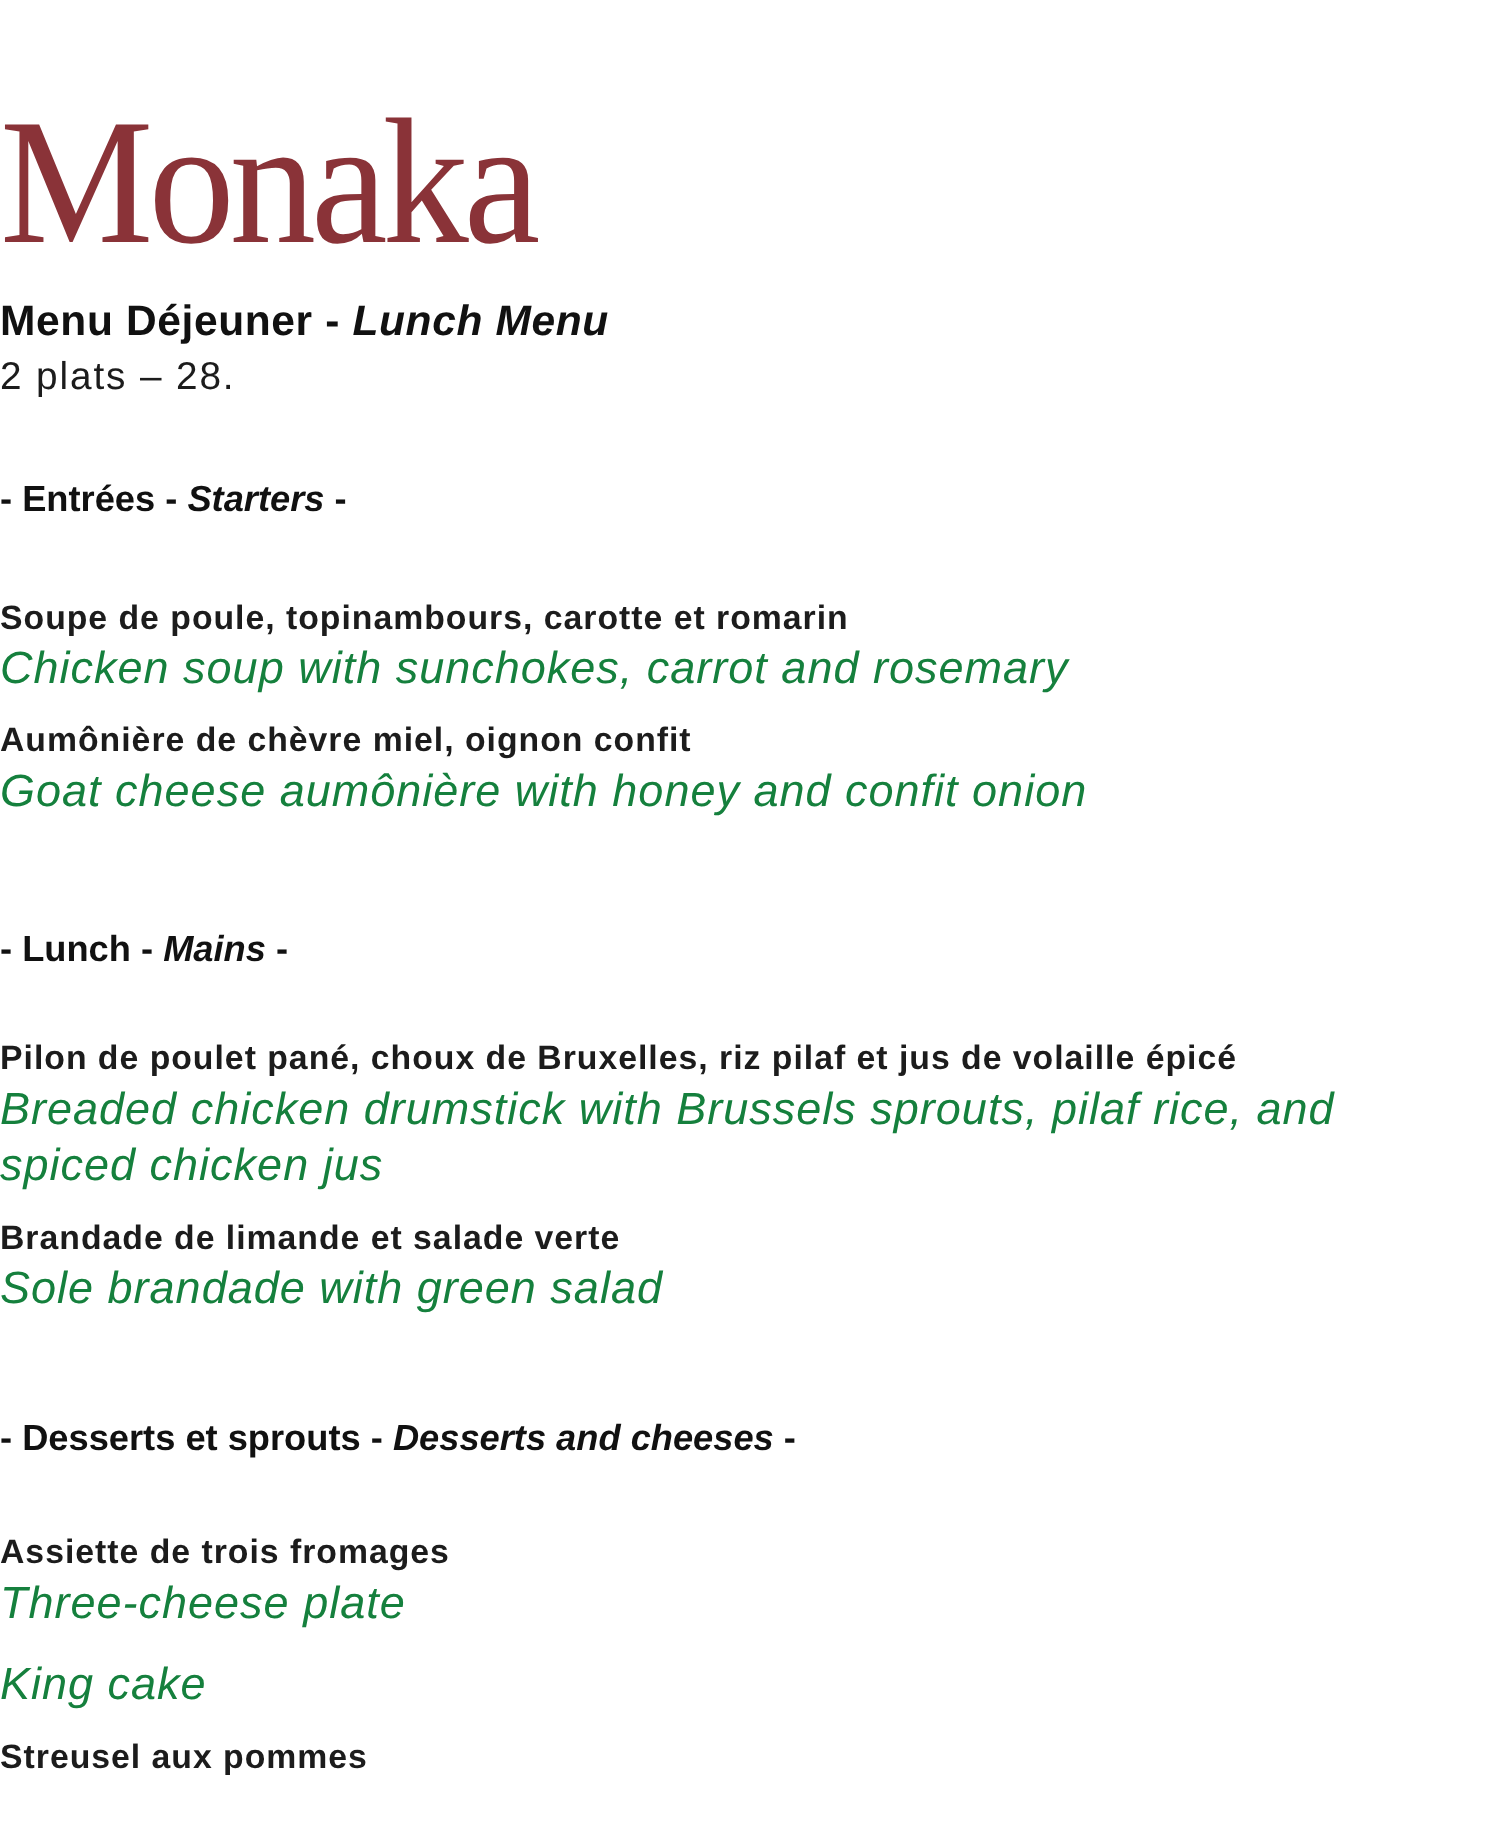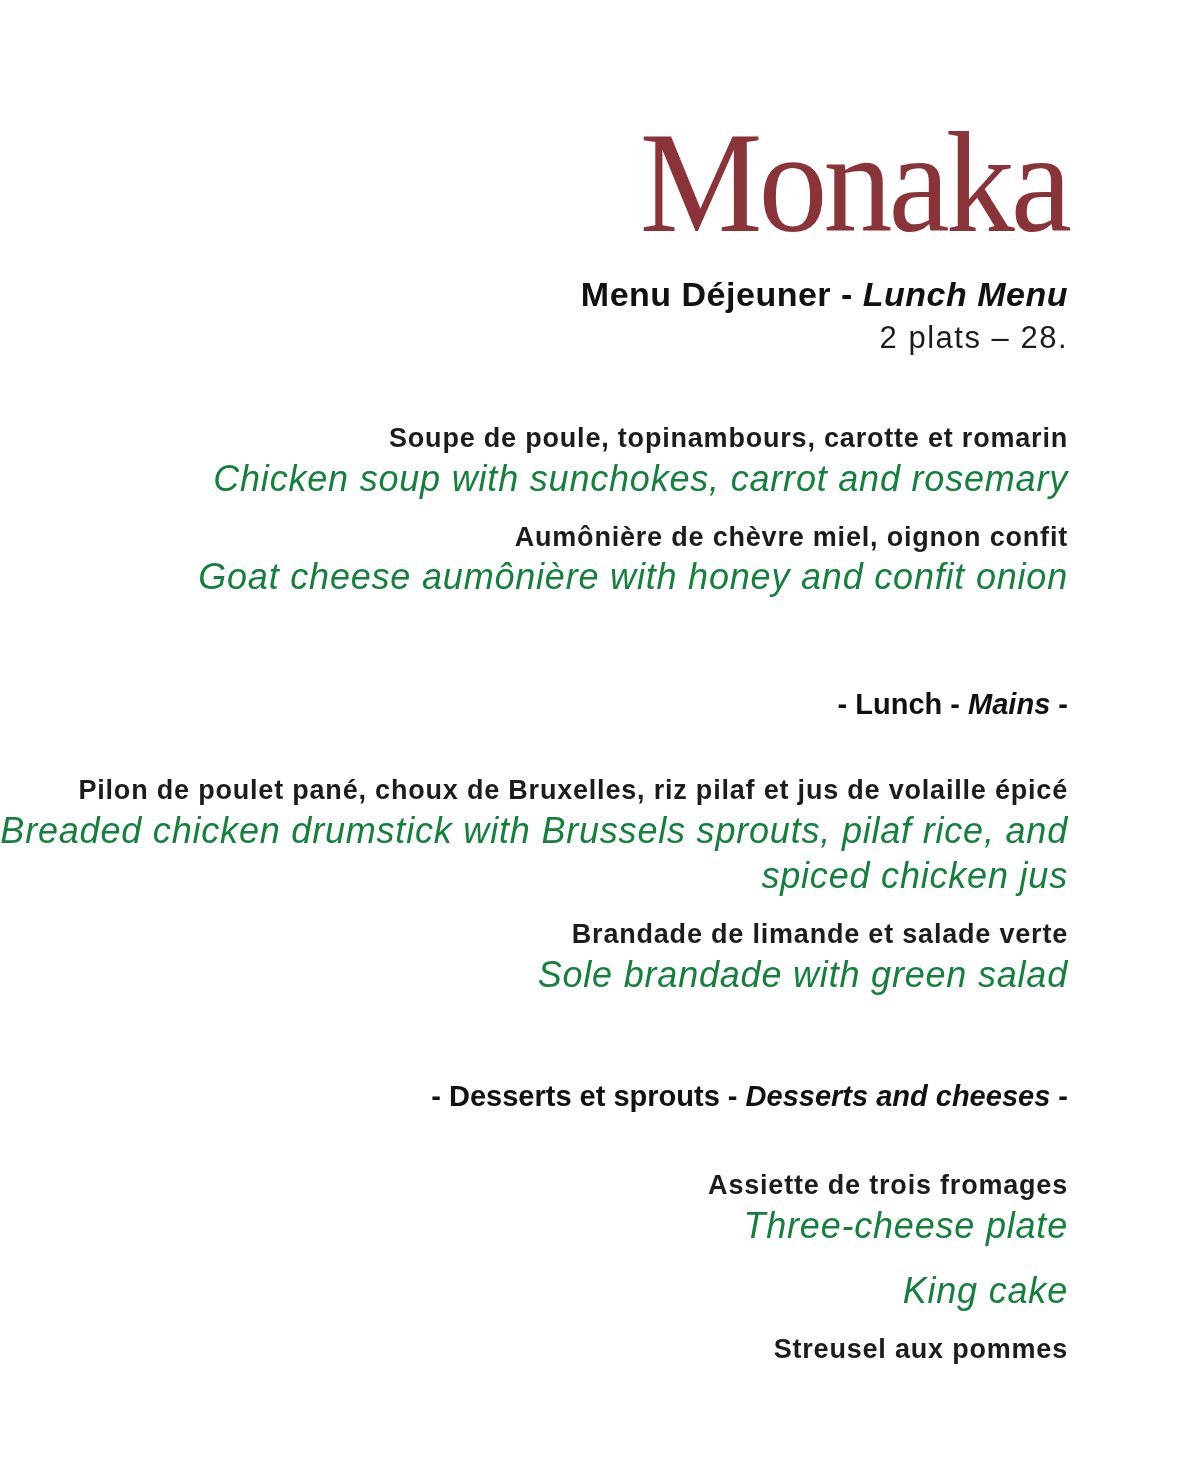--- a/index.html
+++ b/index.html
@@ -11,22 +11,22 @@
     height: 1478px;
     background: #ffffff;
     font-family: "Liberation Sans", sans-serif;
     color: #111111;
     overflow: hidden;
   }
   .menu-page {
     width: 1068px;
     height: 1478px;
     box-sizing: border-box;
-    padding-top: 107px;
-    text-align: right;
+    padding-top: 70px;
+    text-align: left;
   }
   
   .logo {
     font-family: "Liberation Serif", "DejaVu Serif", serif;
     font-weight: 400;
     font-size: 138px;
     line-height: 1.1;
     letter-spacing: -4px;
     transform: scaleY(1.04);
     margin: 0 auto 6px auto;
@@ -95,20 +95,27 @@
 
   <div class="menu-title">
     <span>Menu Déjeuner</span>
     <span>-</span>
     <span class="en">Lunch Menu</span>
   </div>
 
   <div class="menu-sub">2 plats – 28.</div>
 
   <div class="section section-starters">
+    <h2 class="section-heading">
+      <span>-</span>
+      <span>Entrées</span>
+      <span>-</span>
+      <span class="it">Starters</span>
+      <span>-</span>
+    </h2>
     <div class="items">
       <div class="item">
         <div class="fr">Soupe de poule, topinambours, carotte et romarin</div>
         <div class="en">Chicken soup with sunchokes, carrot and rosemary</div>
       </div>
       <div class="item">
         <div class="fr">Aumônière de chèvre miel, oignon confit</div>
         <div class="en">Goat cheese aumônière with honey and confit onion</div>
       </div>
     </div>

